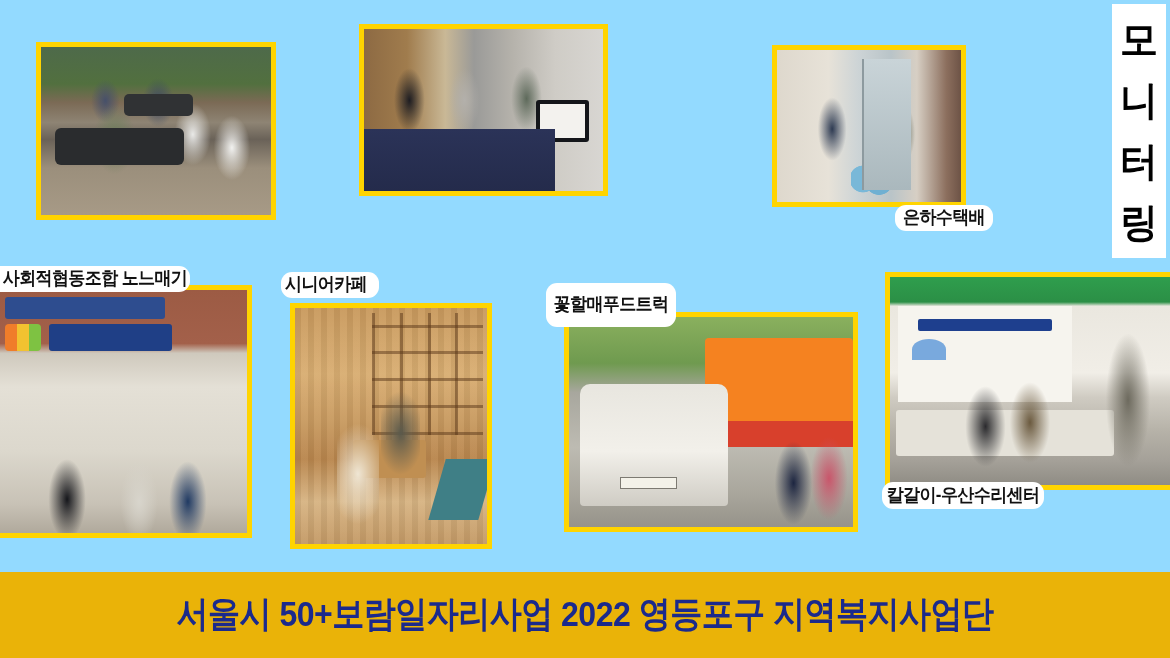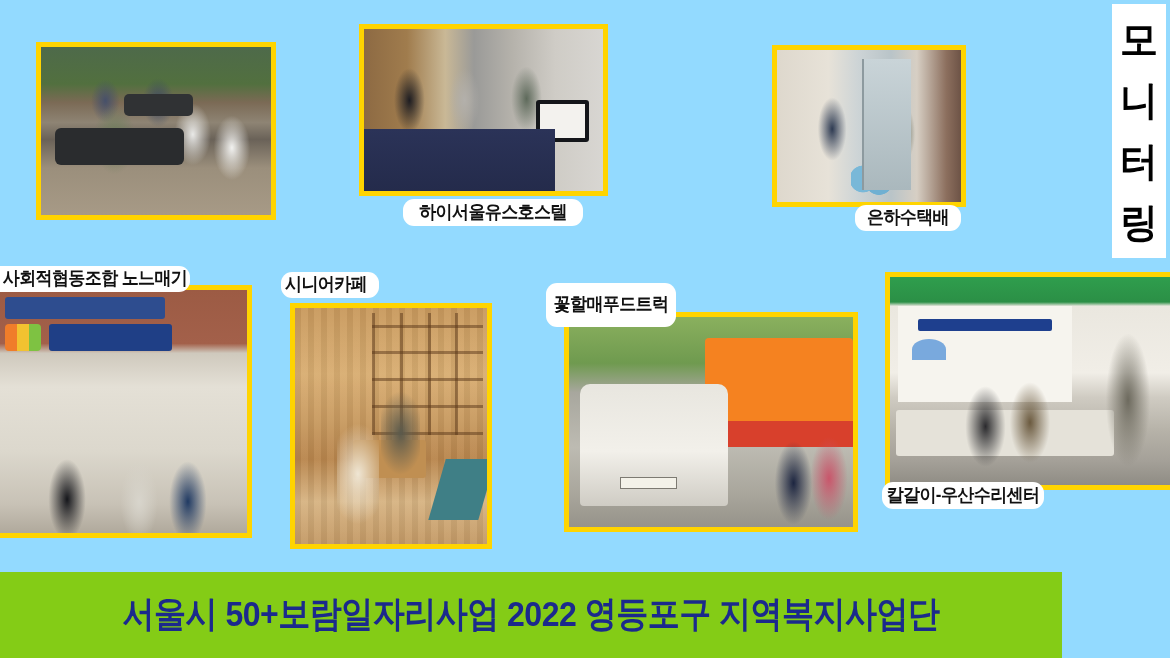--- a/index.html
+++ b/index.html
@@ -11,22 +11,22 @@
   #slide {
     position: relative;
     width: 1170px; height: 658px;
     background: #93daff;
   }
 
   
   #banner {
     position: absolute;
     left: 0; top: 572px;
-    width: 1062px; height: 86px;
-    background: #84cc16;
+    width: 1170px; height: 86px;
+    background: #eab308;
     display: flex; align-items: center; justify-content: center;
   }
   #banner-title {
     font-size: 32px;
     font-weight: bold;
     color: #1b2a8c;
     letter-spacing: -0.5px;
     white-space: nowrap;
     transform: scaleY(1.12);
   }
@@ -333,32 +333,29 @@
     </div>
   </div>
 
   <div class="photo" style="left:359px; top:24px; width:249px; height:172px;">
     <div class="img">
       <div class="scene-lobby">
           <div class="stand"></div>
         </div>
     </div>
   </div>
-  <div class="caption" style="left:403px; top:199px; width:180px; height:27px;">
-    <span>하이서울유스호스텔</span>
-  </div>
 
   <div class="photo" style="left:772px; top:45px; width:194px; height:162px;">
     <div class="img">
       <div class="scene-office">
           <div class="jugs"></div>
         </div>
     </div>
   </div>
-  <div class="caption" style="left:855px; top:205px; width:106px; height:26px;">
+  <div class="caption" style="left:895px; top:205px; width:98px; height:26px;">
     <span>은하수택배</span>
   </div>
 
   <div class="photo" style="left:-10px; top:285px; width:262px; height:253px; border-left:none;">
     <div class="img">
       <div class="scene-store">
         <div class="sign"></div>
           <div class="logo"></div>
         <div class="word"></div>
           <div class="ppl"></div>

